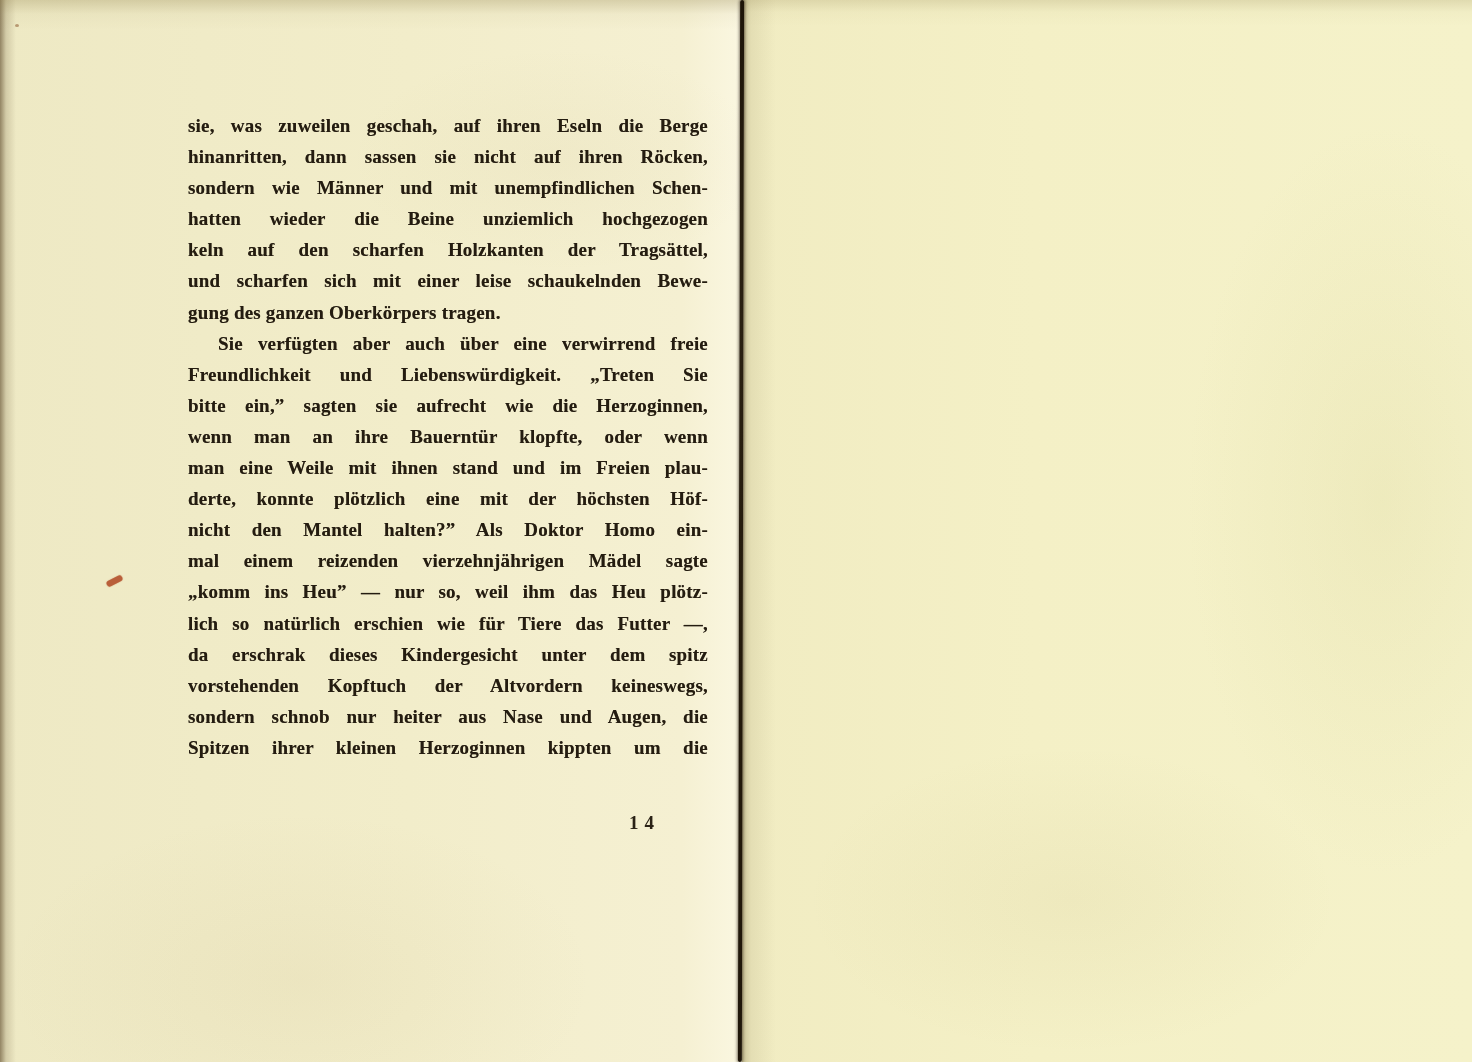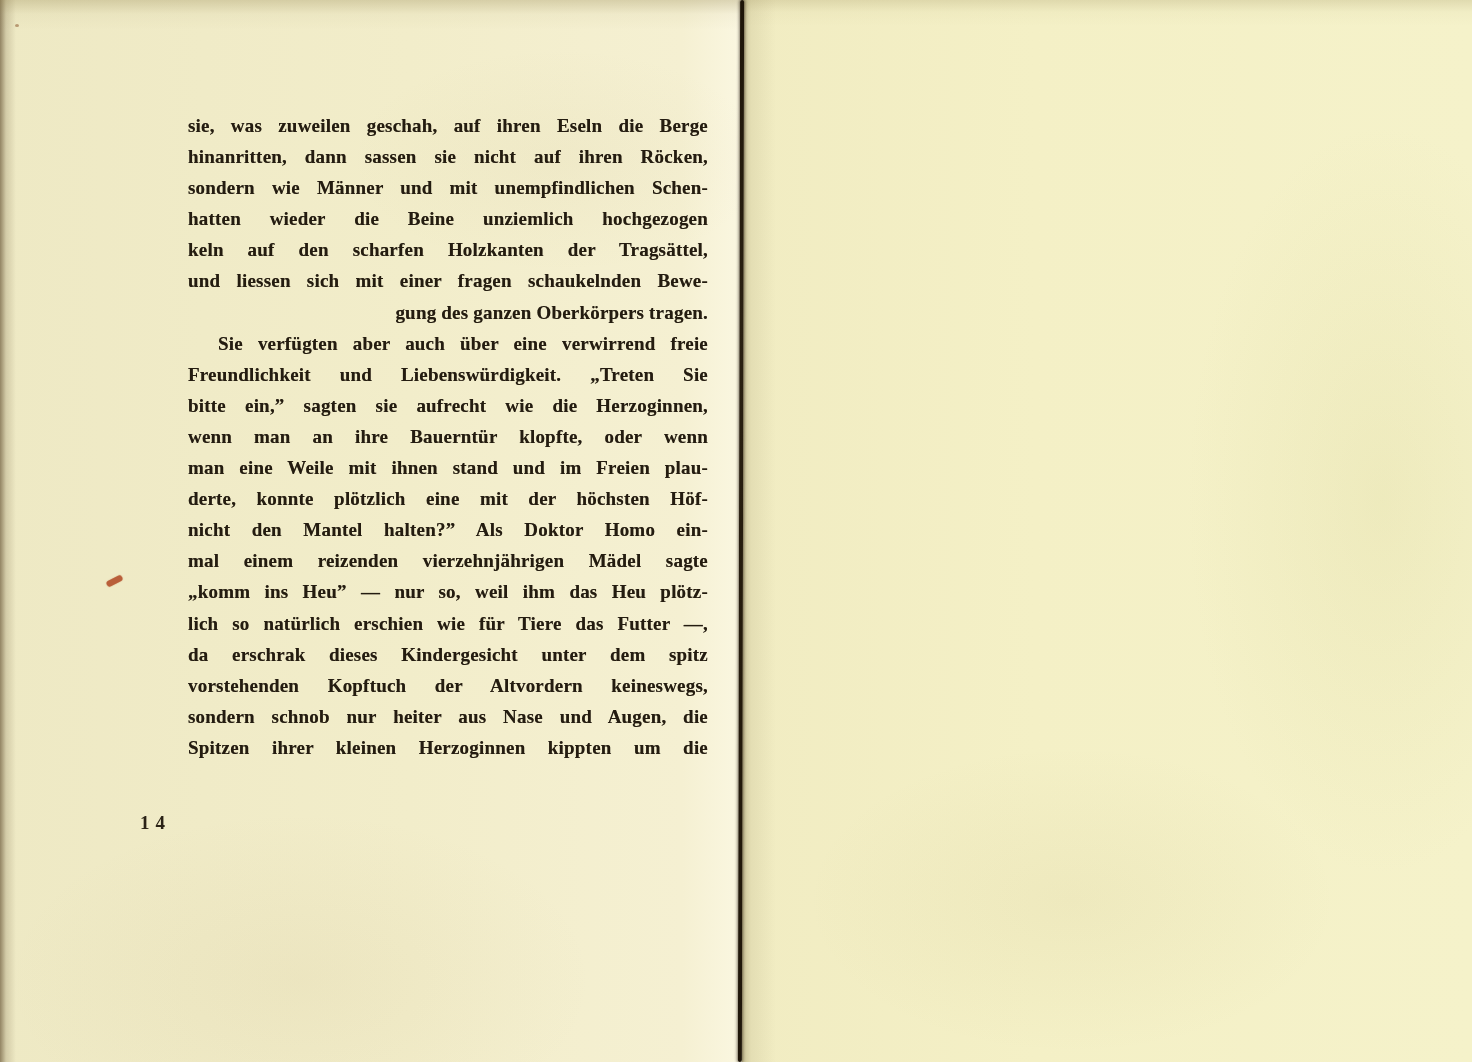--- a/index.html
+++ b/index.html
@@ -68,29 +68,29 @@
     line-height: 31.1px;
     overflow: hidden;
     text-align: justify;
   }
   .line::after {
     content: "";
     display: inline-block;
     width: 100%;
     height: 0;
   }
-  .line.nojust { text-align: right; }
+  .line.nojust { text-align: left; }
   .line.nojust::after { content: none; }
   .line.indent { padding-left: 30px; }
   .pagenum {
     position: absolute;
     top: 808px;
     height: 30px;
     line-height: 30px;
-    text-align: left;
+    text-align: right;
     font-size: 19px;
     font-weight: bold;
     letter-spacing: 6px;
     color: #2a2216;
   }
   .pagenum-left  { left: 140px; width: 520px; }
   .margin-mark {
     position: absolute;
     left: 106px;
     top: 578px;
@@ -117,21 +117,21 @@
 <div class="spread">
 
   <div class="page page-left">
     <div class="speck"></div>
     <div class="textblock textblock-left" style="color: rgb(36, 28, 16);">
         <div class="line">sie, was zuweilen geschah, auf ihren Eseln die Berge</div>
         <div class="line">hinanritten, dann sassen sie nicht auf ihren Röcken,</div>
         <div class="line">sondern wie Männer und mit unempfindlichen Schen-</div>
         <div class="line">hatten wieder die Beine unziemlich hochgezogen</div>
         <div class="line">keln auf den scharfen Holzkanten der Tragsättel,</div>
-        <div class="line">und liessen sich mit einer fragen schaukelnden Bewe-</div>
+        <div class="line">und scharfen sich mit einer leise schaukelnden Bewe-</div>
         <div class="line nojust">gung des ganzen Oberkörpers tragen.</div>
         <div class="line indent">Sie verfügten aber auch über eine verwirrend freie</div>
         <div class="line">Freundlichkeit und Liebenswürdigkeit. „Treten Sie</div>
         <div class="line">bitte ein,” sagten sie aufrecht wie die Herzoginnen,</div>
         <div class="line">wenn man an ihre Bauerntür klopfte, oder wenn</div>
         <div class="line">man eine Weile mit ihnen stand und im Freien plau-</div>
         <div class="line">derte, konnte plötzlich eine mit der höchsten Höf-</div>
         <div class="line">nicht den Mantel halten?” Als Doktor Homo ein-</div>
         <div class="line">mal einem reizenden vierzehnjährigen Mädel sagte</div>
         <div class="line">„komm ins Heu” — nur so, weil ihm das Heu plötz-</div>

